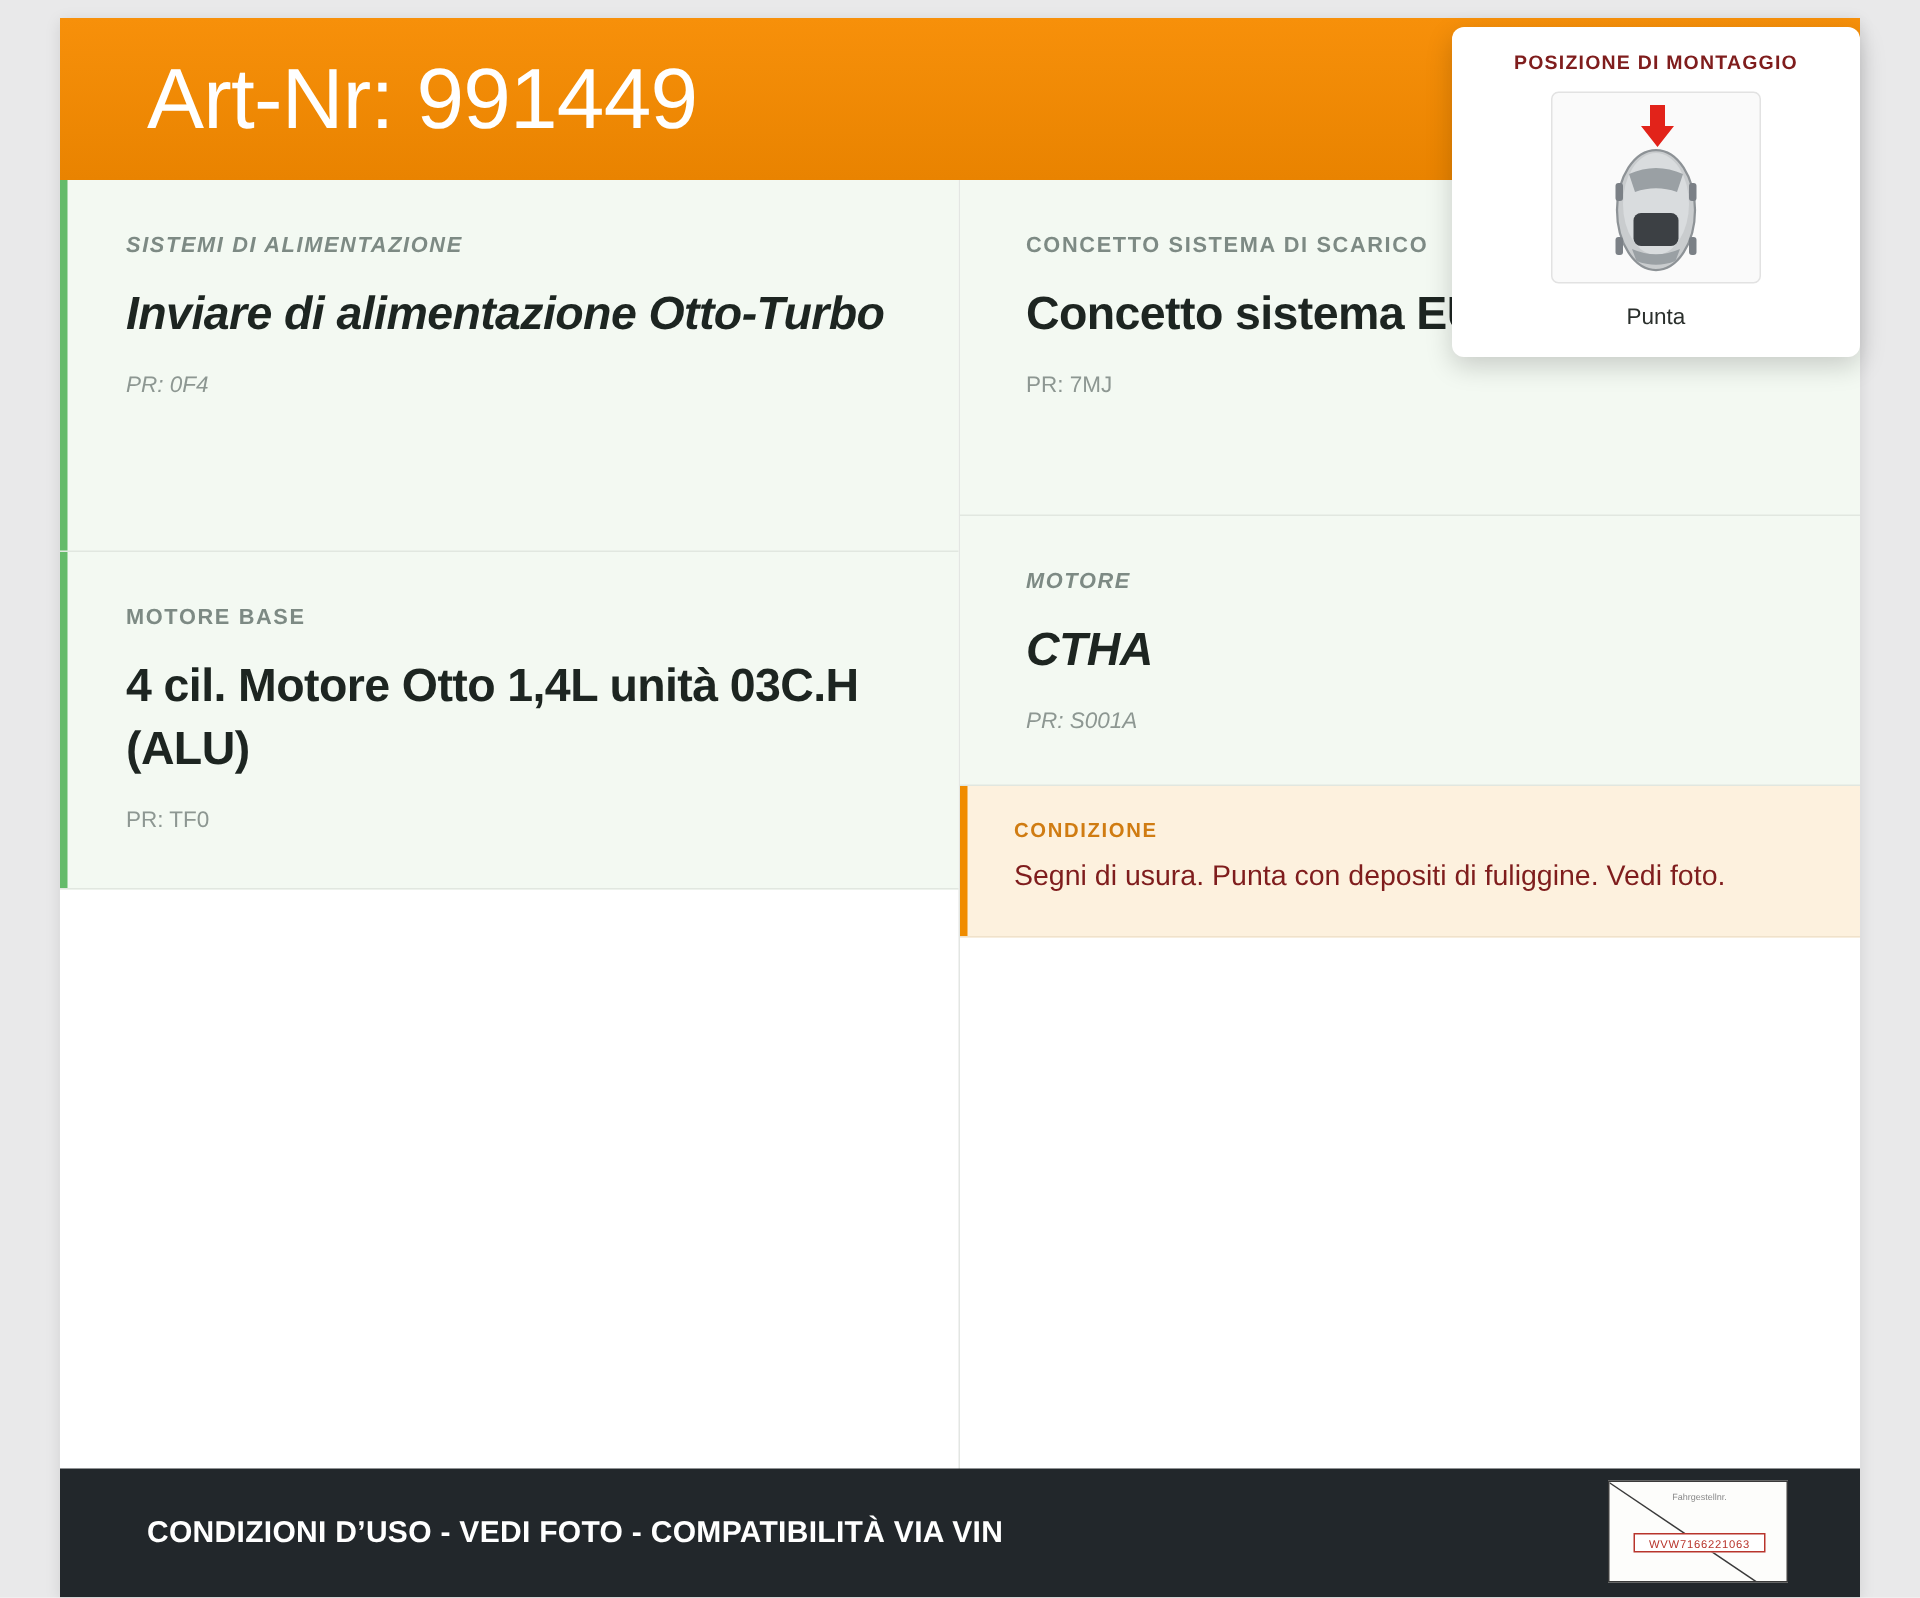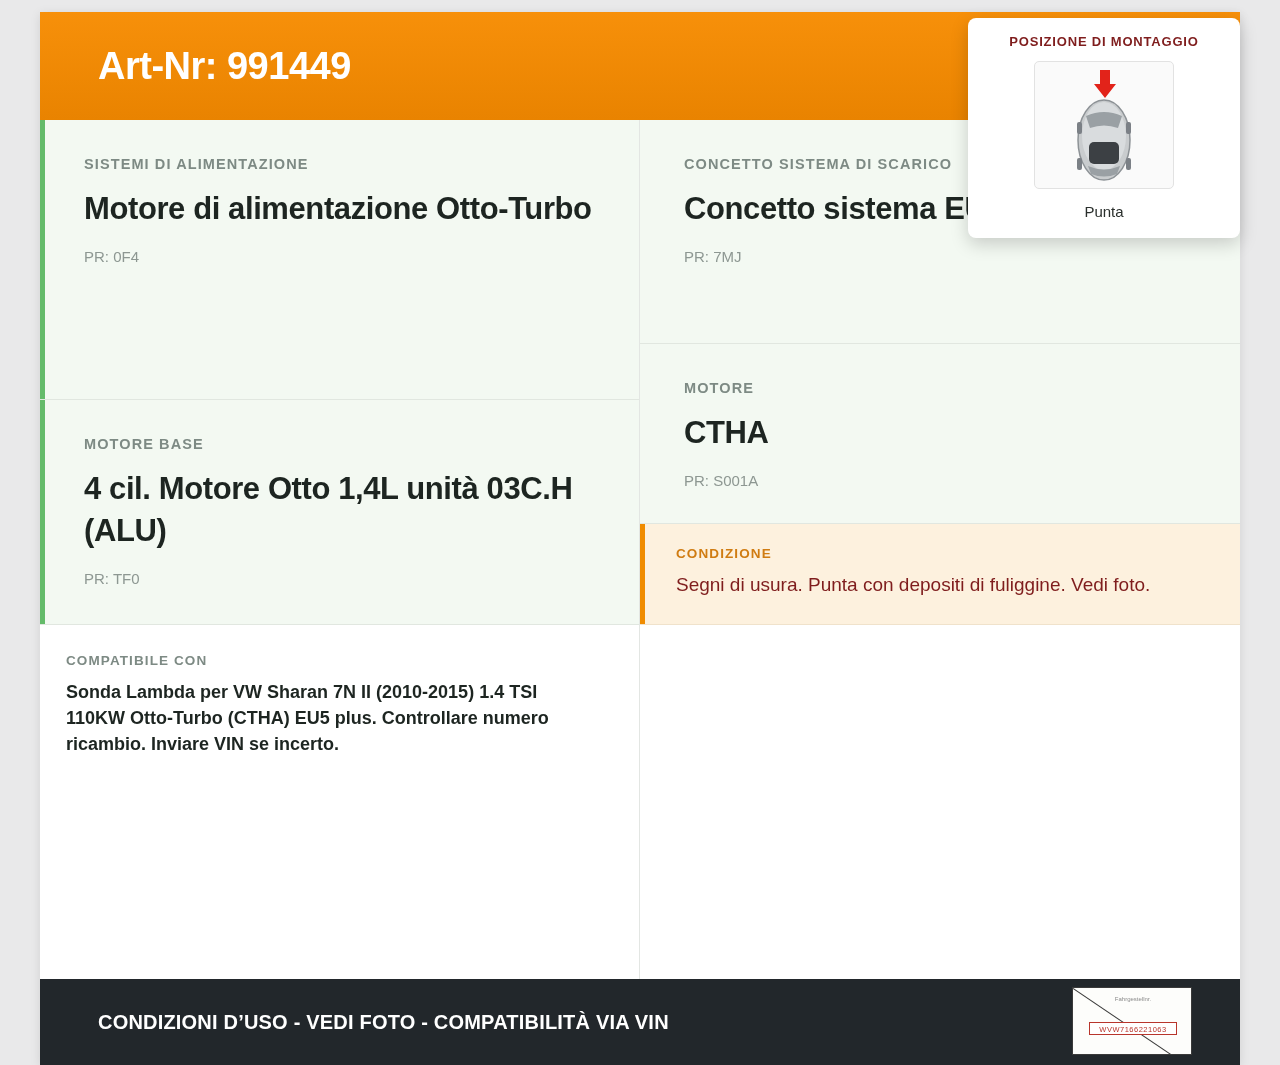--- a/index.html
+++ b/index.html
@@ -29,22 +29,22 @@
   
   .header {
     height: 108px;
     background: linear-gradient(180deg, #f7900a 0%, #e98300 100%);
     display: flex;
     align-items: center;
     padding-left: 58px;
   }
   .header-title {
     color: #ffffff;
-    font-size: 38px;
-    font-weight: bold;
+    font-size: 57px;
+    font-weight: normal;
     letter-spacing: -0.5px;
   }
 
   
   .grid {
     display: flex;
     width: 100%;
   }
   .col {
     width: 600px;
@@ -248,48 +248,44 @@
   <div class="sheet">
 
     <div class="header">
       <div class="header-title">Art-Nr: 991449</div>
     </div>
 
     <div class="grid">
 
       <div class="col col-left">
 
-        <div class="card accent" style="height:280px;">
+        <div class="card accent" style="height:248px;font-style:italic;">
           <div class="eyebrow">SISTEMI DI ALIMENTAZIONE</div>
-          <div class="value">Motore di alimentazione Otto-Turbo</div>
+          <div class="value">Inviare di alimentazione Otto-Turbo</div>
           <div class="pr">PR: 0F4</div>
         </div>
 
 
         <div class="card accent" style="height:225px;">
           <div class="eyebrow">MOTORE BASE</div>
           <div class="value">4 cil. Motore Otto 1,4L unità 03C.H (ALU)</div>
           <div class="pr">PR: TF0</div>
         </div>
 
-        <div class="card-compat">
-          <div class="eyebrow">COMPATIBILE CON</div>
-          <div class="text">Sonda Lambda per VW Sharan 7N II (2010-2015) 1.4 TSI 110KW Otto-Turbo (CTHA) EU5 plus. Controllare numero ricambio. Inviare VIN se incerto.</div>
-        </div>
       </div>
 
       <div class="col col-right">
 
         <div class="card" style="height:224px;">
           <div class="eyebrow">CONCETTO SISTEMA DI SCARICO</div>
           <div class="value">Concetto sistema EU5 plus</div>
           <div class="pr">PR: 7MJ</div>
         </div>
 
-        <div class="card" style="height:180px;">
+        <div class="card" style="height:180px;font-style:italic;">
           <div class="eyebrow">MOTORE</div>
           <div class="value">CTHA</div>
           <div class="pr">PR: S001A</div>
         </div>
 
         <div class="card-condition">
           <div class="eyebrow">CONDIZIONE</div>
           <div class="text">Segni di usura. Punta con depositi di fuliggine. Vedi foto.</div>
         </div>
 

